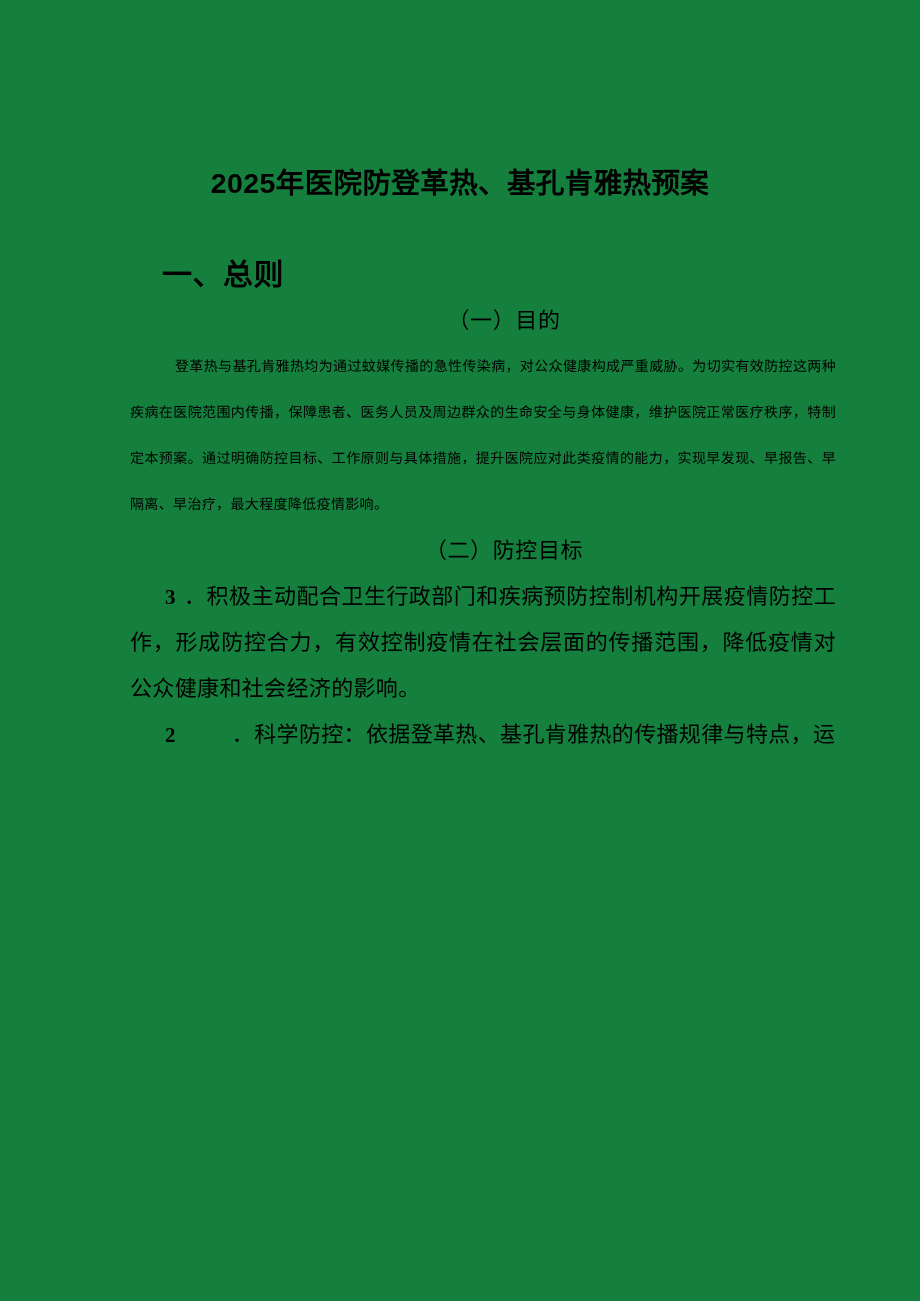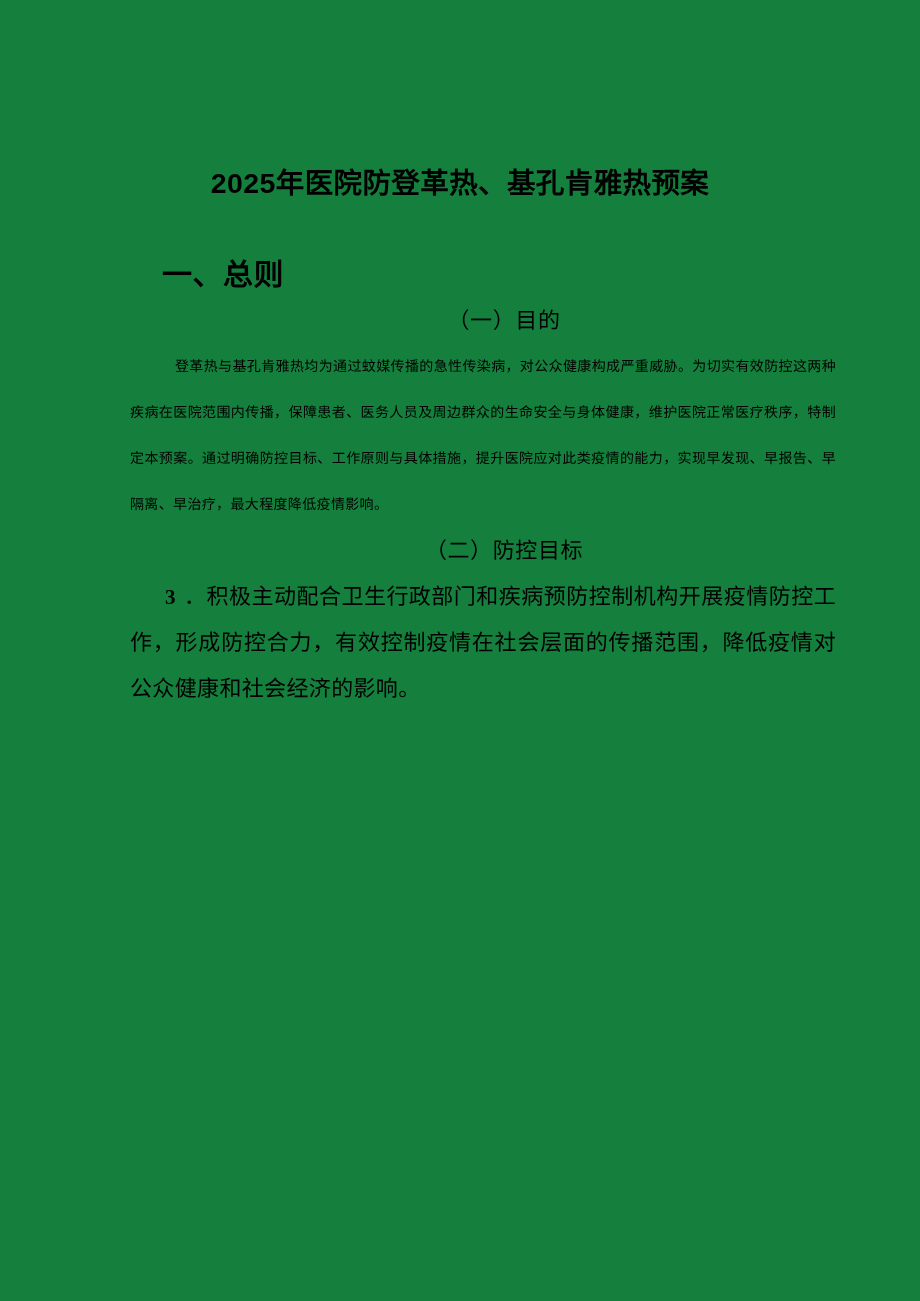--- a/index.html
+++ b/index.html
@@ -115,16 +115,17 @@
     <p class="para">登革热与基孔肯雅热均为通过蚊媒传播的急性传染病，对公众健康构成严重威胁。为切实有效防控这两种疾病在医院范围内传播，保障患者、医务人员及周边群众的生命安全与身体健康，维护医院正常医疗秩序，特制定本预案。通过明确防控目标、工作原则与具体措施，提升医院应对此类疫情的能力，实现早发现、早报告、早隔离、早治疗，最大程度降低疫情影响。</p>
 
     <p class="h3">（二）防控目标</p>
 
 
 
     <p class="li"><span class="marker">3</span><span class="marker-gap"></span><span>．积极主动配合卫生行政部门和疾病预防控制机构开展疫情防控工作，形成防控合力，有效控制疫情在社会层面的传播范围，降低疫情对公众健康和社会经济的影响。</span></p>
 
 
 
+    <p class="li last"><span class="marker">2</span><span class="marker-gap-wide"></span><span>．科学防控：依据登革热、基孔肯雅热的传播规律与特点，运</span></p>
 
   </div>
 
 </div>
 
 </body></html>

